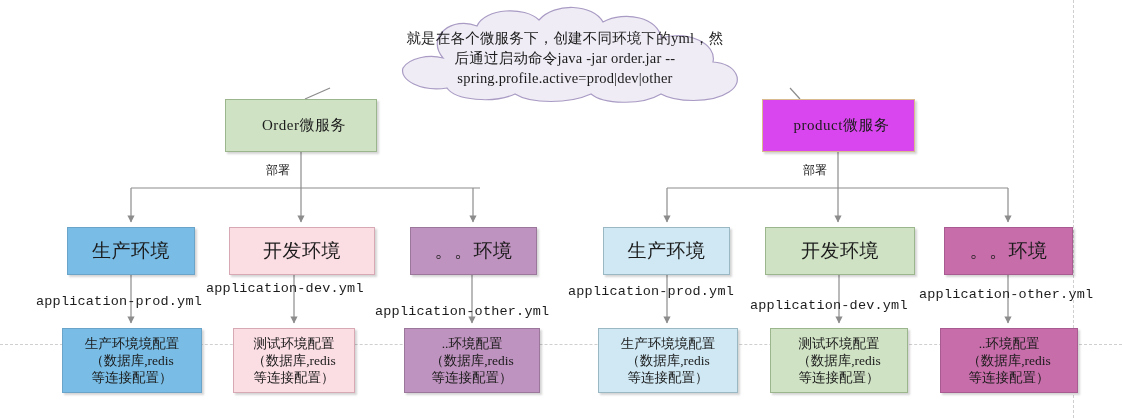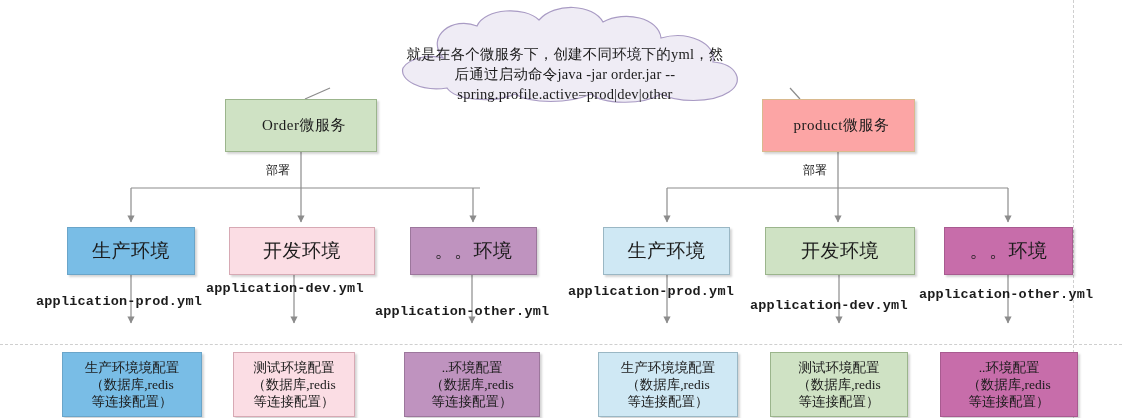--- a/index.html
+++ b/index.html
@@ -39,21 +39,21 @@
     width: 480px;
     height: 98px;
   }
   .cloud-wrap svg {
     position: absolute;
     left: 0; top: 0;
   }
   .cloud-text {
     position: absolute;
     left: 28px;
-    top: 38px;
+    top: 22px;
     width: 424px;
     text-align: center;
     font-size: 14.5px;
     line-height: 20px;
     color: #1a1a1a;
     letter-spacing: 0.2px;
     font-family: "Liberation Serif", "DejaVu Serif", serif;
     white-space: pre-line;
   }
   
@@ -76,38 +76,36 @@
   }
   .node.env {
     font-size: 19px;
     letter-spacing: 0.5px;
   }
   .node.cfg {
     font-size: 13.5px;
     line-height: 17px;
     white-space: pre-line;
     letter-spacing: 0px;
-    margin-top: 24px;
   }
   
   .edge-label {
     position: absolute;
     font-size: 12px;
     color: #171717;
     white-space: nowrap;
     font-family: "Liberation Serif", "DejaVu Serif", serif;
   }
   .yml-label {
     position: absolute;
     font-size: 13.5px;
     color: #1c1c1c;
     white-space: nowrap;
     letter-spacing: 0.2px;
     font-family: "Liberation Mono", "DejaVu Sans Mono", monospace;
-    font-weight: bold;
   }
   
   #lines {
     position: absolute;
     left: 0; top: 0;
     width: 1122px;
     height: 418px;
     pointer-events: none;
   }
 </style>
@@ -170,21 +168,21 @@
                C84,52 104,48 118,52 Z" fill="#efecf5" stroke="#a99bc4" stroke-width="1.2"></path>
     </svg>
     <div class="cloud-text">就是在各个微服务下，创建不同环境下的yml，然
 后通过启动命令java -jar order.jar --
 spring.profile.active=prod|dev|other</div>
   </div>
 
   <div class="node service" style="left:225px; top:99px; width:152px; height:53px; background:#cfe2c4; border-color:#9bb58c;">
     <span>Order微服务</span>
   </div>
-  <div class="node service" style="left:762px; top:99px; width:153px; height:53px; background:#fca5a5; border-color:#d9b98e;align-items:center;">
+  <div class="node service" style="left:762px; top:99px; width:153px; height:53px; background:#d946ef; border-color:#d9b98e;align-items:center;">
     <span>product微服务</span>
   </div>
 
   <div class="edge-label" style="left:266px; top:162px;">部署</div>
   <div class="edge-label" style="left:803px; top:162px;">部署</div>
 
   <div class="node env" style="left:67px; top:227px; width:128px; height:48px; background:#79bde6; border-color:#6aa5c9;">
     <span>生产环境</span>
   </div>
   <div class="node env" style="left:229px; top:227px; width:146px; height:48px; background:#fbdde4; border-color:#d7a9b4;">

